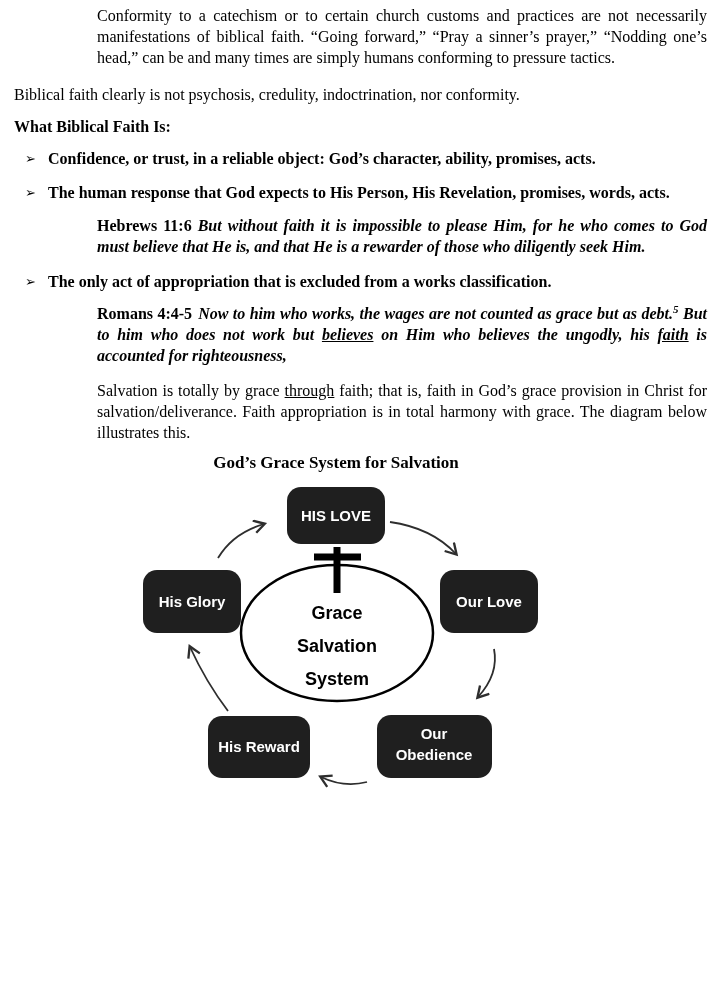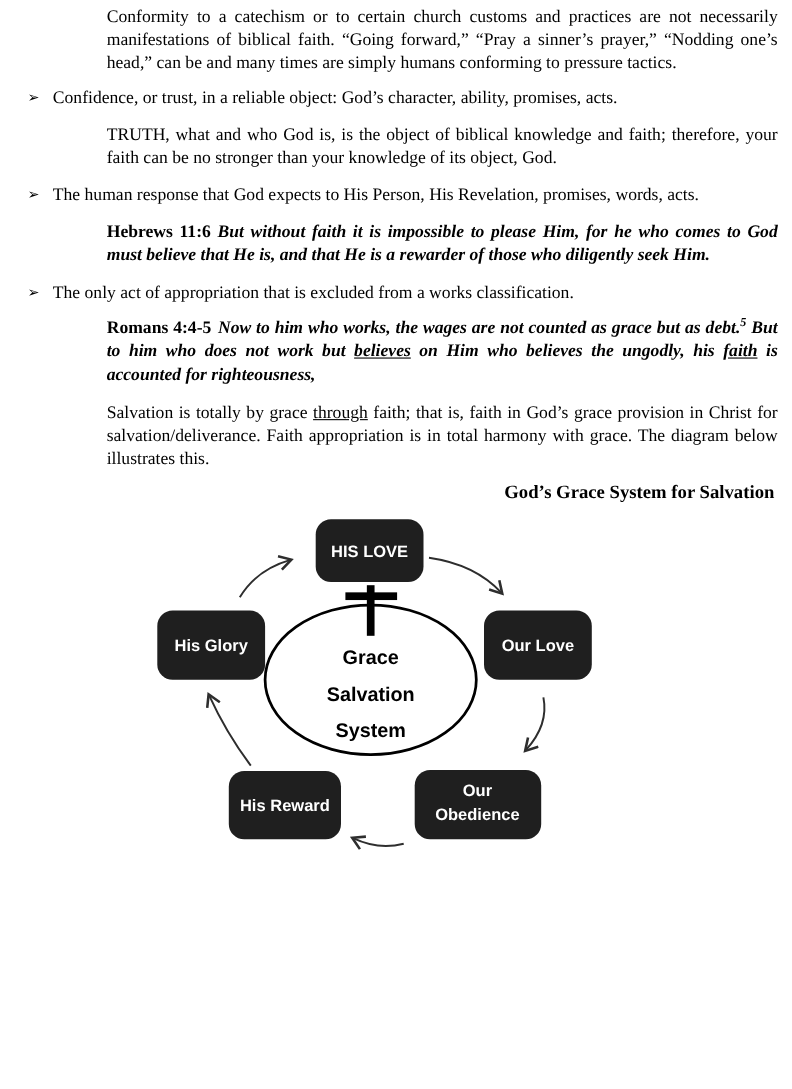--- a/index.html
+++ b/index.html
@@ -6,57 +6,58 @@
   .page{
     width:720px;height:990px;background:#ffffff;color:#000;
     font-family:"Liberation Serif",serif;font-size:16px;line-height:21px;
     position:relative;overflow:hidden;margin:0 auto;
   }
   .indent{margin-left:97px;margin-right:13px;text-align:justify;font-family:Liberation Serif, serif;}
   .main{margin-left:14px;margin-right:13px;text-align:justify;}
   .heading{margin-left:14px;font-weight:bold;}
   .bullet{display:flex;margin-left:25px;margin-right:13px;}
   .bullet .glyph{flex:0 0 23px;font-family:"DejaVu Sans","Liberation Serif",serif;font-size:13px;}
-  .bullet .btxt{flex:1 1 auto;}
+  .bullet .btxt{flex:1 1 auto;font-weight:bold;}
   .quote{font-weight:bold;font-style:italic;}
   .quote .ref{font-style:normal;margin-right:6px;}
   .ul{text-decoration:underline;}
   sup{font-size:11px;line-height:0;vertical-align:super;}
   .mt-intro{padding-top:5px;}
   .mt-bib{margin-top:16px;}
   .mt-head{margin-top:11px;}
   .mt-b1{margin-top:11px;}
   .mt-truth{margin-top:12px;}
   .mt-b2{margin-top:13px;}
   .mt-heb{margin-top:12px;}
   .mt-b3{margin-top:14px;}
   .mt-rom{margin-top:11px;}
   .mt-sal{margin-top:14px;}
-  .diagram-title{margin-top:9px;width:672px;text-align:right;font-weight:bold;font-size:17px;line-height:21px;padding-left:32px;}
+  .diagram-title{margin-top:9px;width:672px;text-align:center;font-weight:bold;font-size:17px;line-height:21px;}
   .diagram-svg{display:block;margin-top:5px;}
   .mt-eph{margin-top:10px;}
   .footer-line{margin-top:21px;margin-left:68px;}
   .node-label{font-family:"Liberation Sans",sans-serif;font-weight:bold;font-size:15px;}
   .center-label{font-family:"Liberation Sans",sans-serif;font-weight:bold;font-size:18px;fill:#000;}
 </style>
 </head>
 <body>
 
 <div class="page">
 
   <div class="indent mt-intro">Conformity to a catechism or to certain church customs and practices are not necessarily manifestations of biblical faith.  “Going forward,” “Pray a sinner’s prayer,” “Nodding one’s head,” can be and many times are simply humans conforming to pressure tactics.</div>
 
+  <div class="main mt-bib">Biblical faith clearly is not psychosis, credulity, indoctrination, nor conformity.</div>
 
+  <div class="heading mt-head">What Biblical Faith Is:</div>
 
   <div class="bullet mt-b1">
     <span class="glyph">➢</span>
     <span class="btxt">Confidence, or trust, in a reliable object: God’s character, ability, promises, acts.</span>
   </div>
 
-  <div class="indent mt-truth">TRUTH, what and who God is, is the object of biblical knowledge and faith; therefore, your faith can be no stronger than your knowledge of its object, God.</div>
 
   <div class="bullet mt-b2">
     <span class="glyph">➢</span>
     <span class="btxt">The human response that God expects to His Person, His Revelation, promises, words, acts.</span>
   </div>
 
   <div class="indent quote mt-heb">
     <span class="ref">Hebrews 11:6</span><span>But without faith it is impossible to please Him, for he who comes to God must believe that He is, and that He is a rewarder of those who diligently seek Him.</span>
   </div>
 

